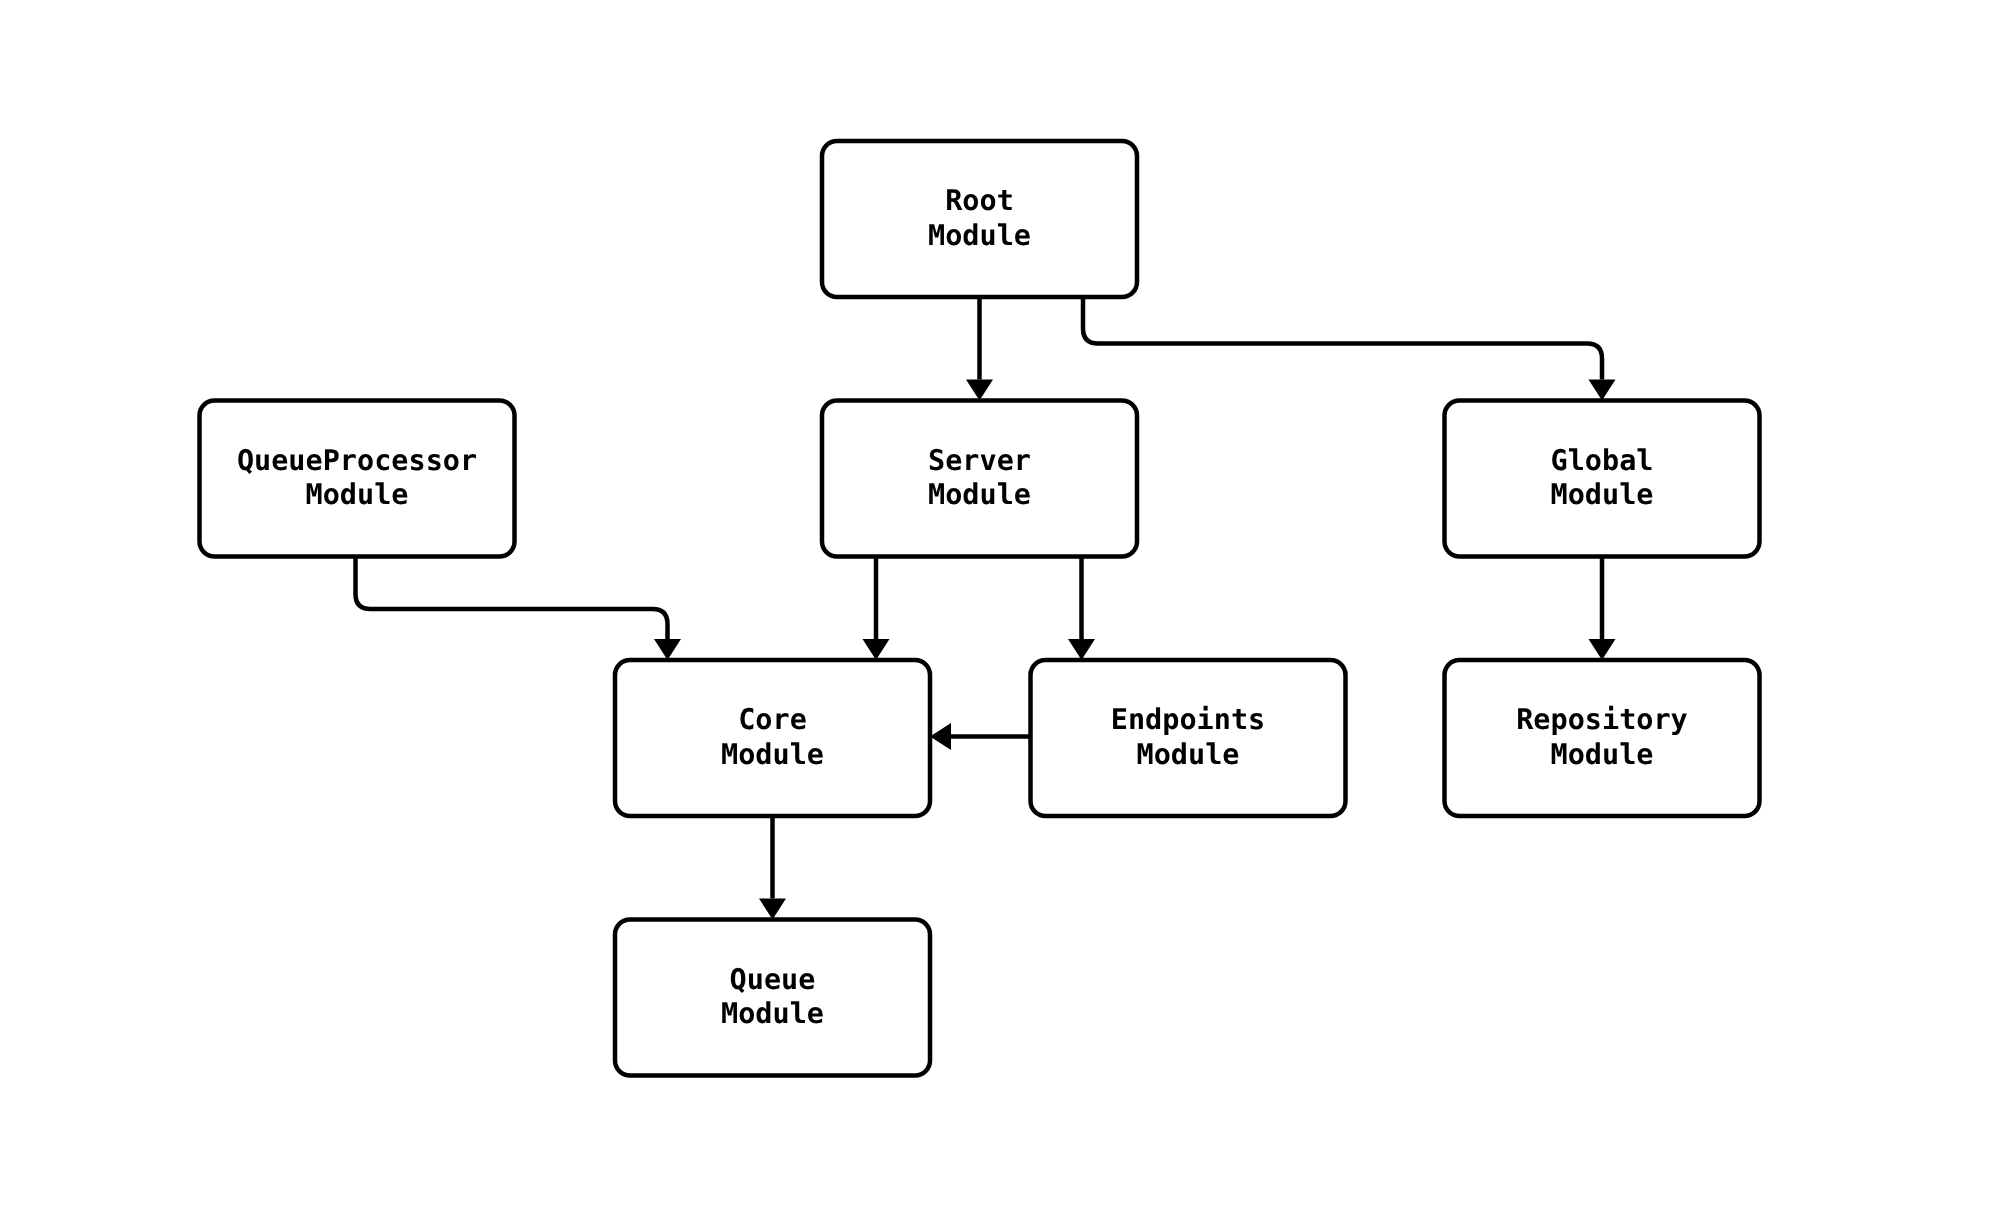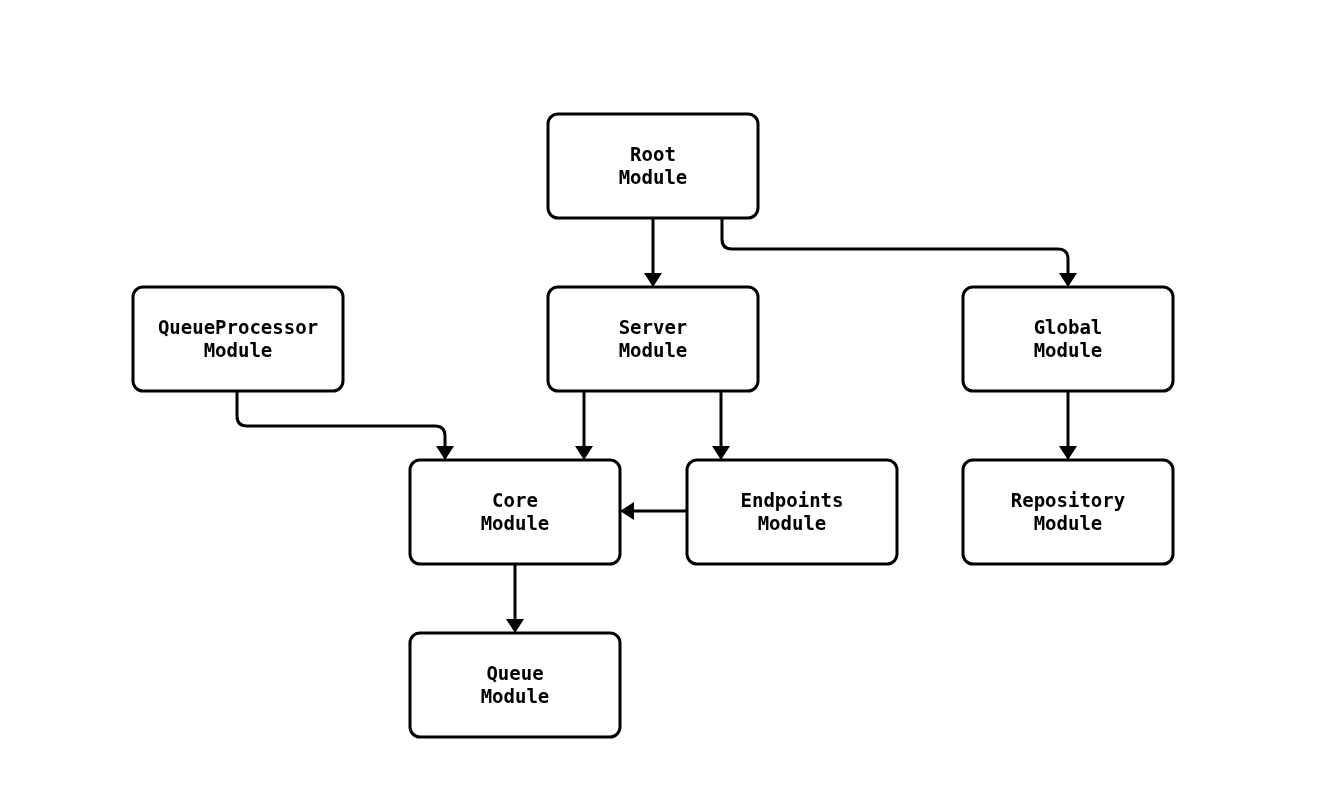--- a/index.html
+++ b/index.html
@@ -11,21 +11,20 @@
     width: 1337px;
     height: 809px;
     overflow: hidden;
     font-family: "DejaVu Sans Mono", monospace;
   }
   #diagram-root {
     position: relative;
     width: 1337px;
     height: 704px;
     background: #ffffff;
-    margin-top: 20px;
   }
   svg#diagram-canvas {
     position: absolute;
     top: 0;
     left: 0;
     width: 1337px;
     height: 809px;
     display: block;
   }
   .node-box {

